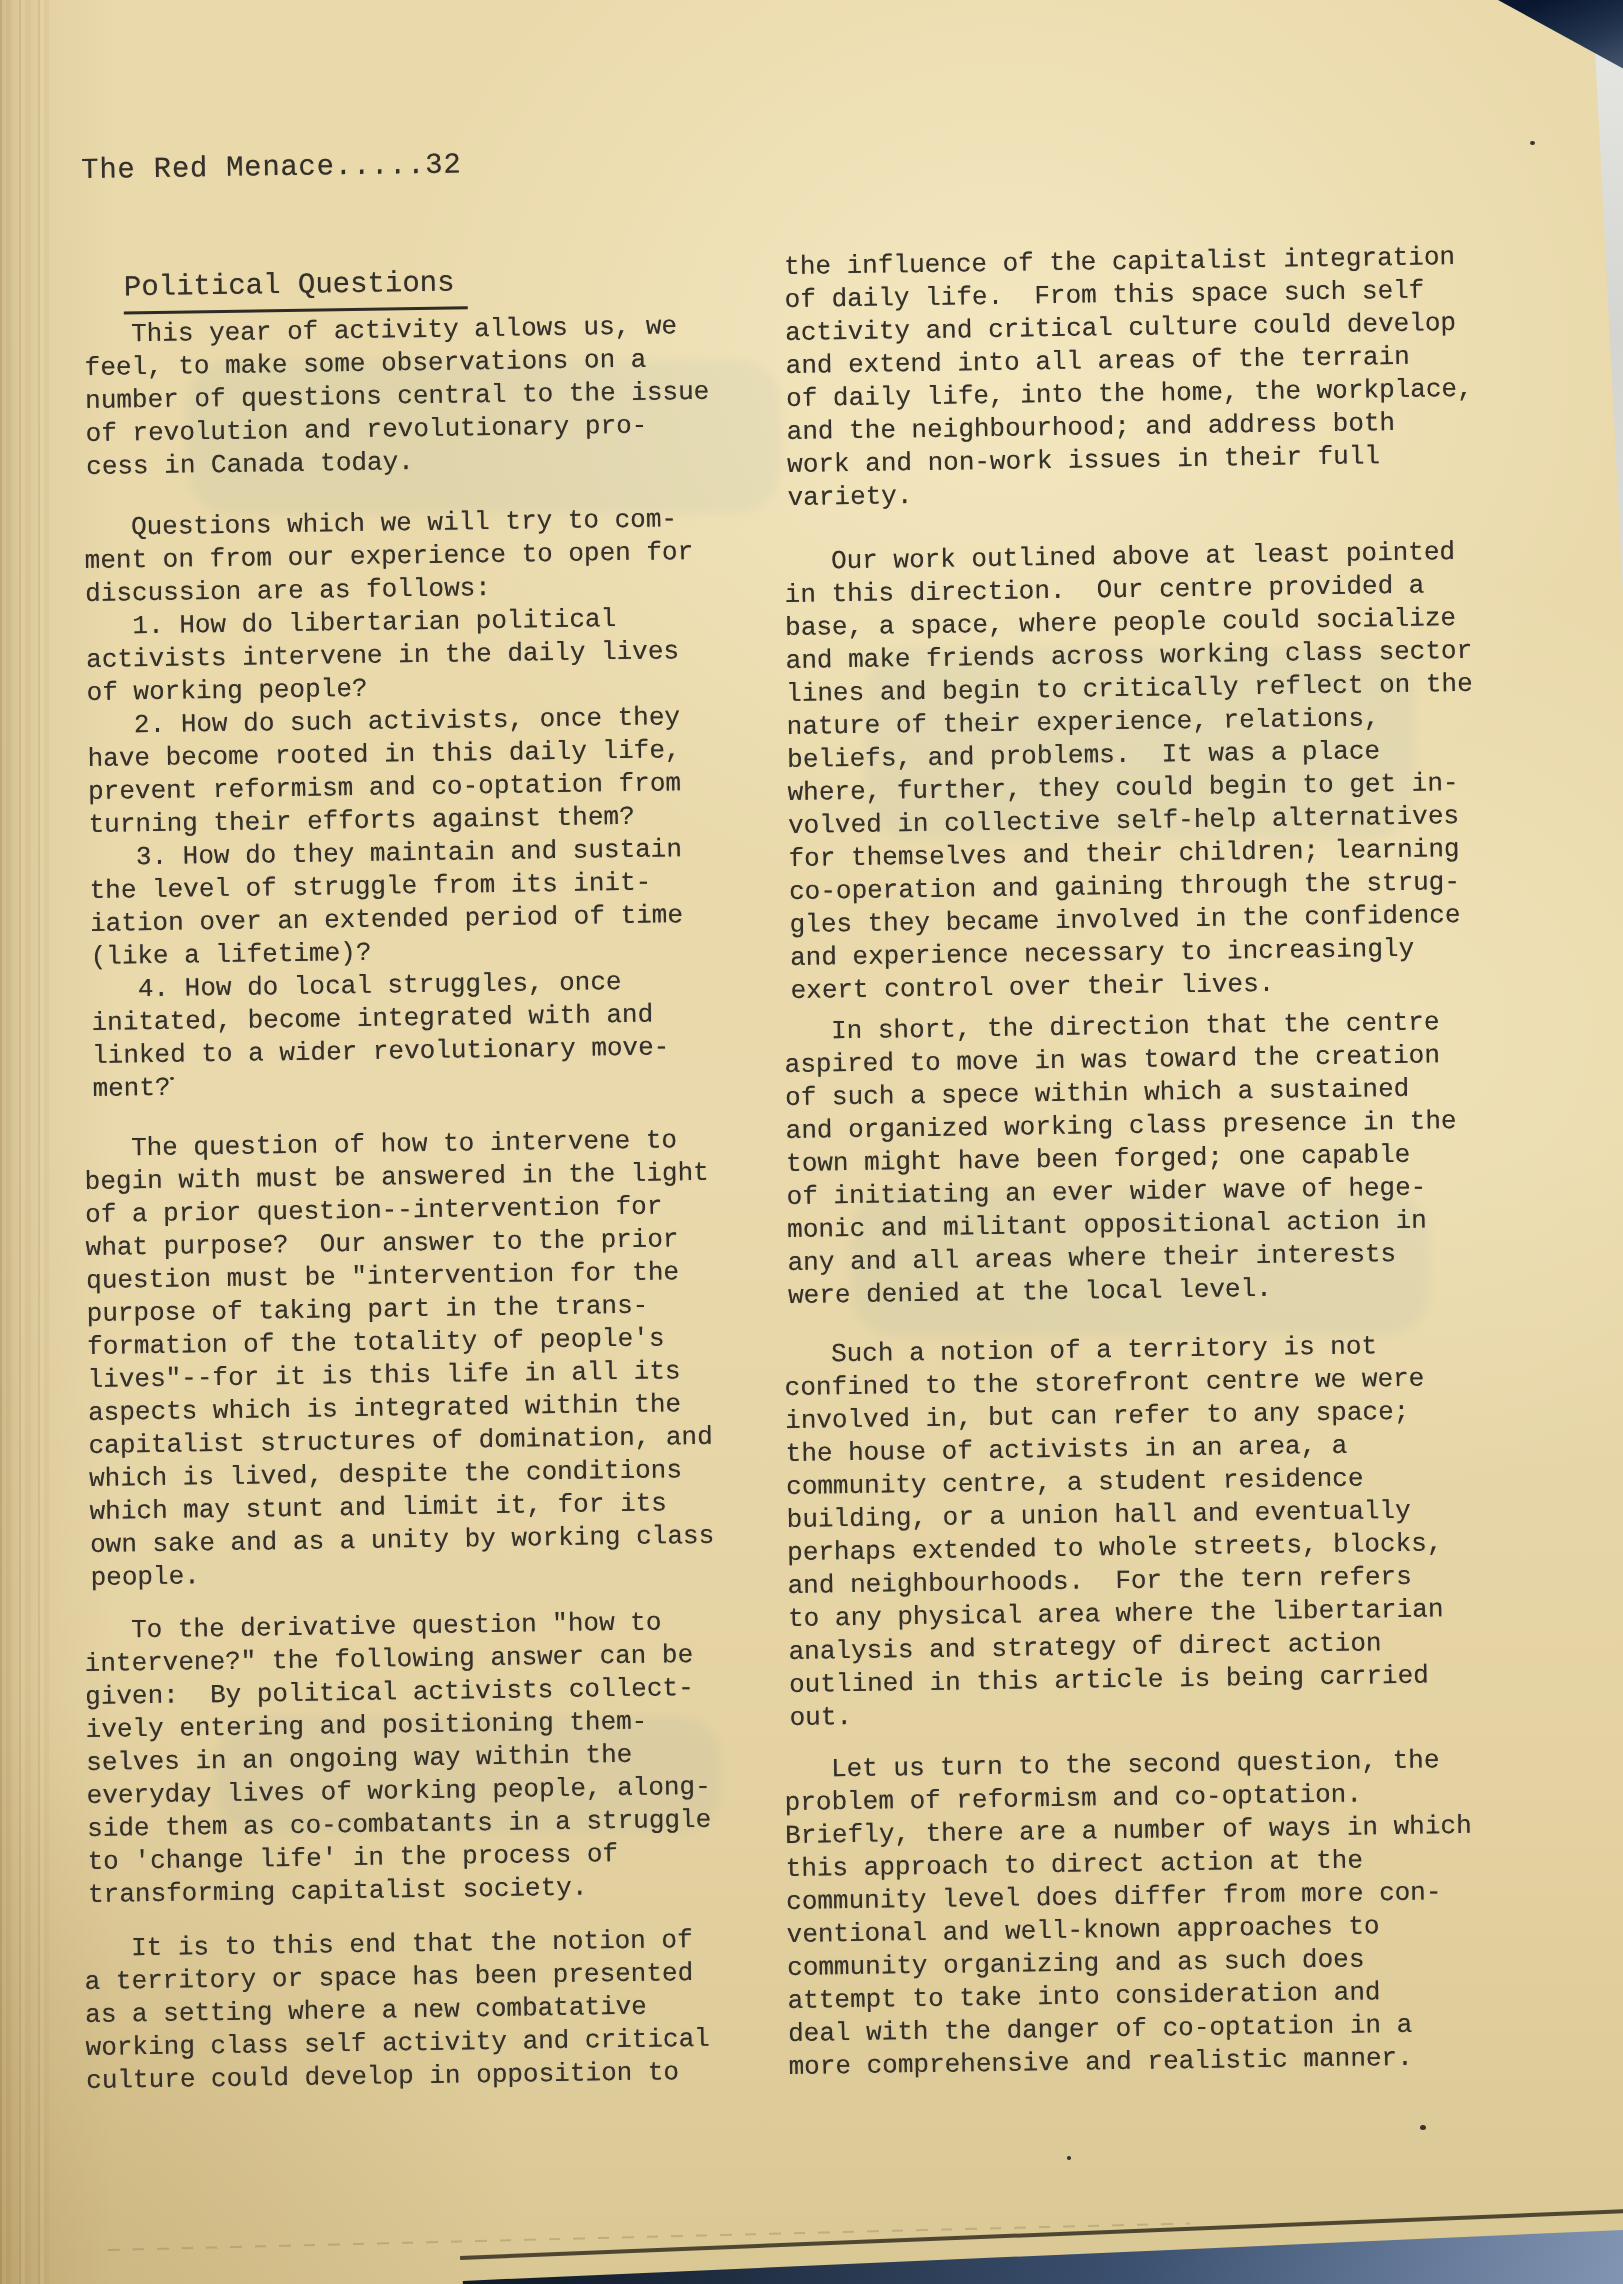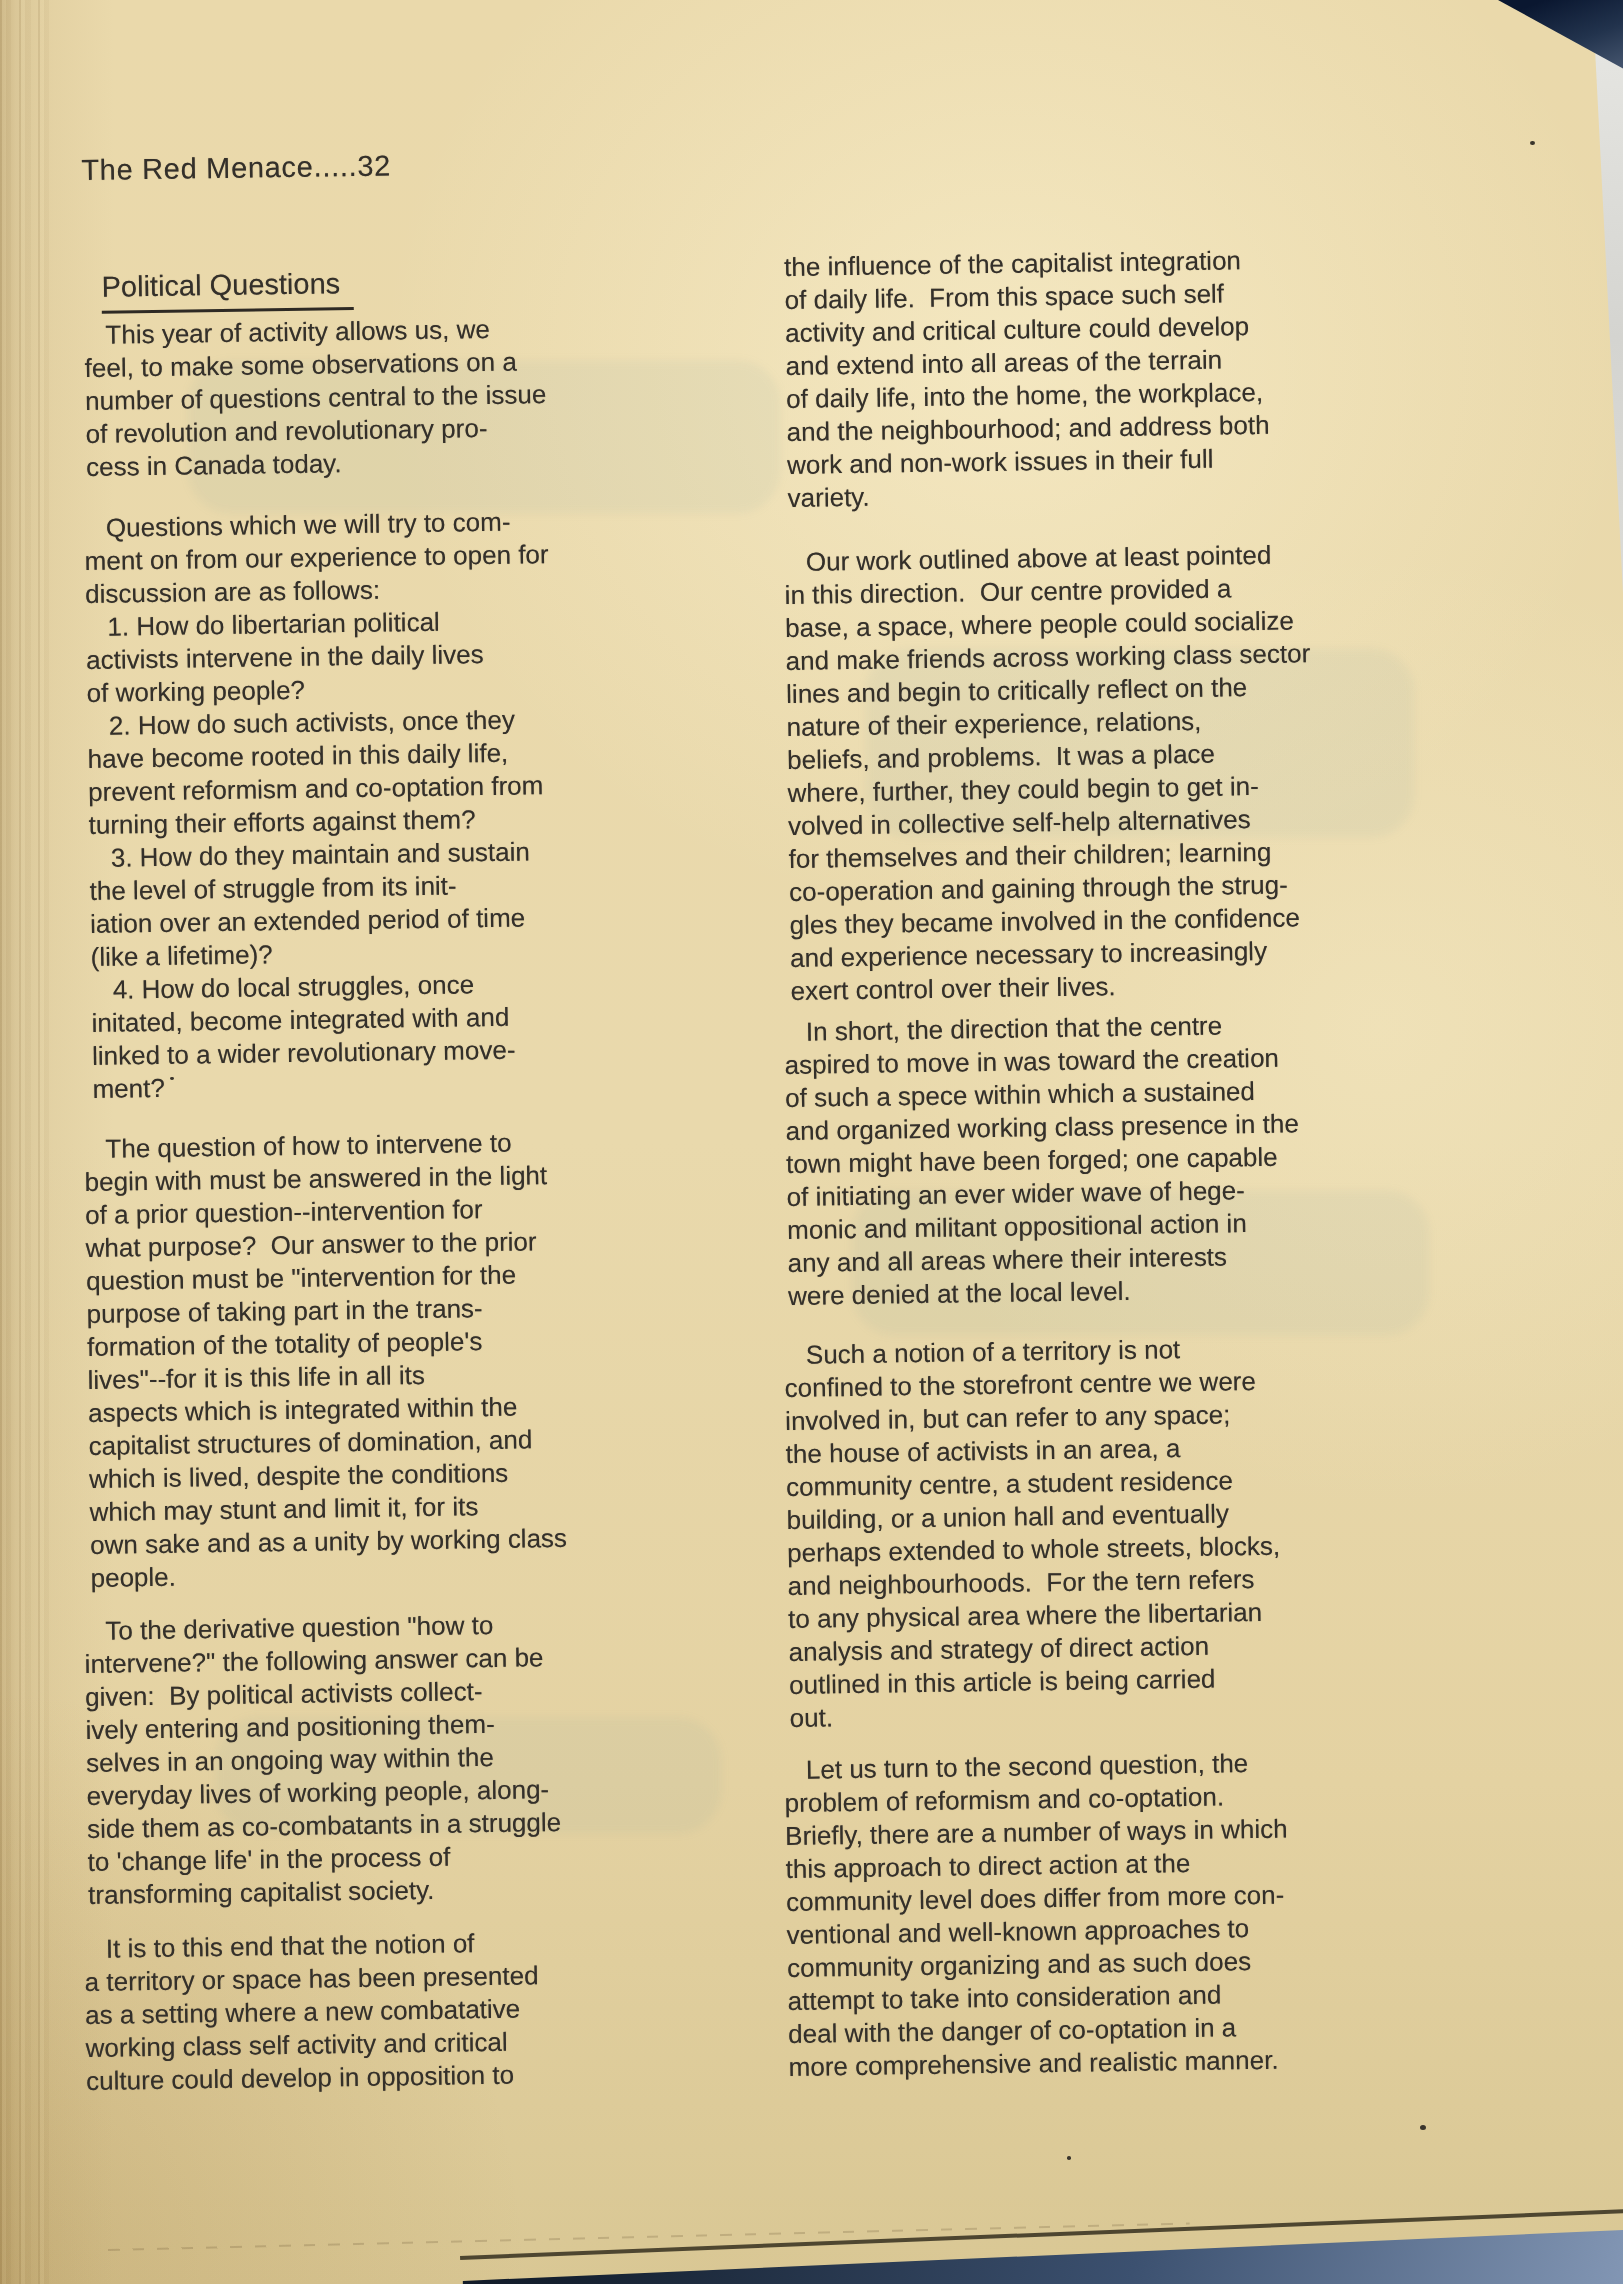--- a/index.html
+++ b/index.html
@@ -3,21 +3,21 @@
 <meta charset="utf-8">
 <style>
   html, body { margin: 0; padding: 0; background: #9a9a96; }
   * { box-sizing: border-box; }
 
   .scan {
     position: relative;
     width: 1624px;
     height: 2284px;
     overflow: hidden;
-    font-family: Liberation Sans, sans-serif;
+    font-family: Liberation Mono, monospace;
     background:
       linear-gradient(90deg, rgba(125,90,35,0.28) 0px, rgba(125,90,35,0.14) 16px, rgba(125,90,35,0.06) 51px, rgba(125,90,35,0) 115px),
       radial-gradient(55% 35% at 62% 16%, rgba(252,243,210,0.55), rgba(252,243,210,0) 70%),
       radial-gradient(45% 30% at 85% 45%, rgba(250,240,205,0.35), rgba(250,240,205,0) 70%),
       radial-gradient(50% 40% at 0% 100%, rgba(150,110,45,0.22), rgba(150,110,45,0) 65%),
       linear-gradient(180deg, #ead9ab 0%, #e9d9ac 50%, #e4d2a2 78%, #d9c794 100%);
   }
 
   
   .gutter {

